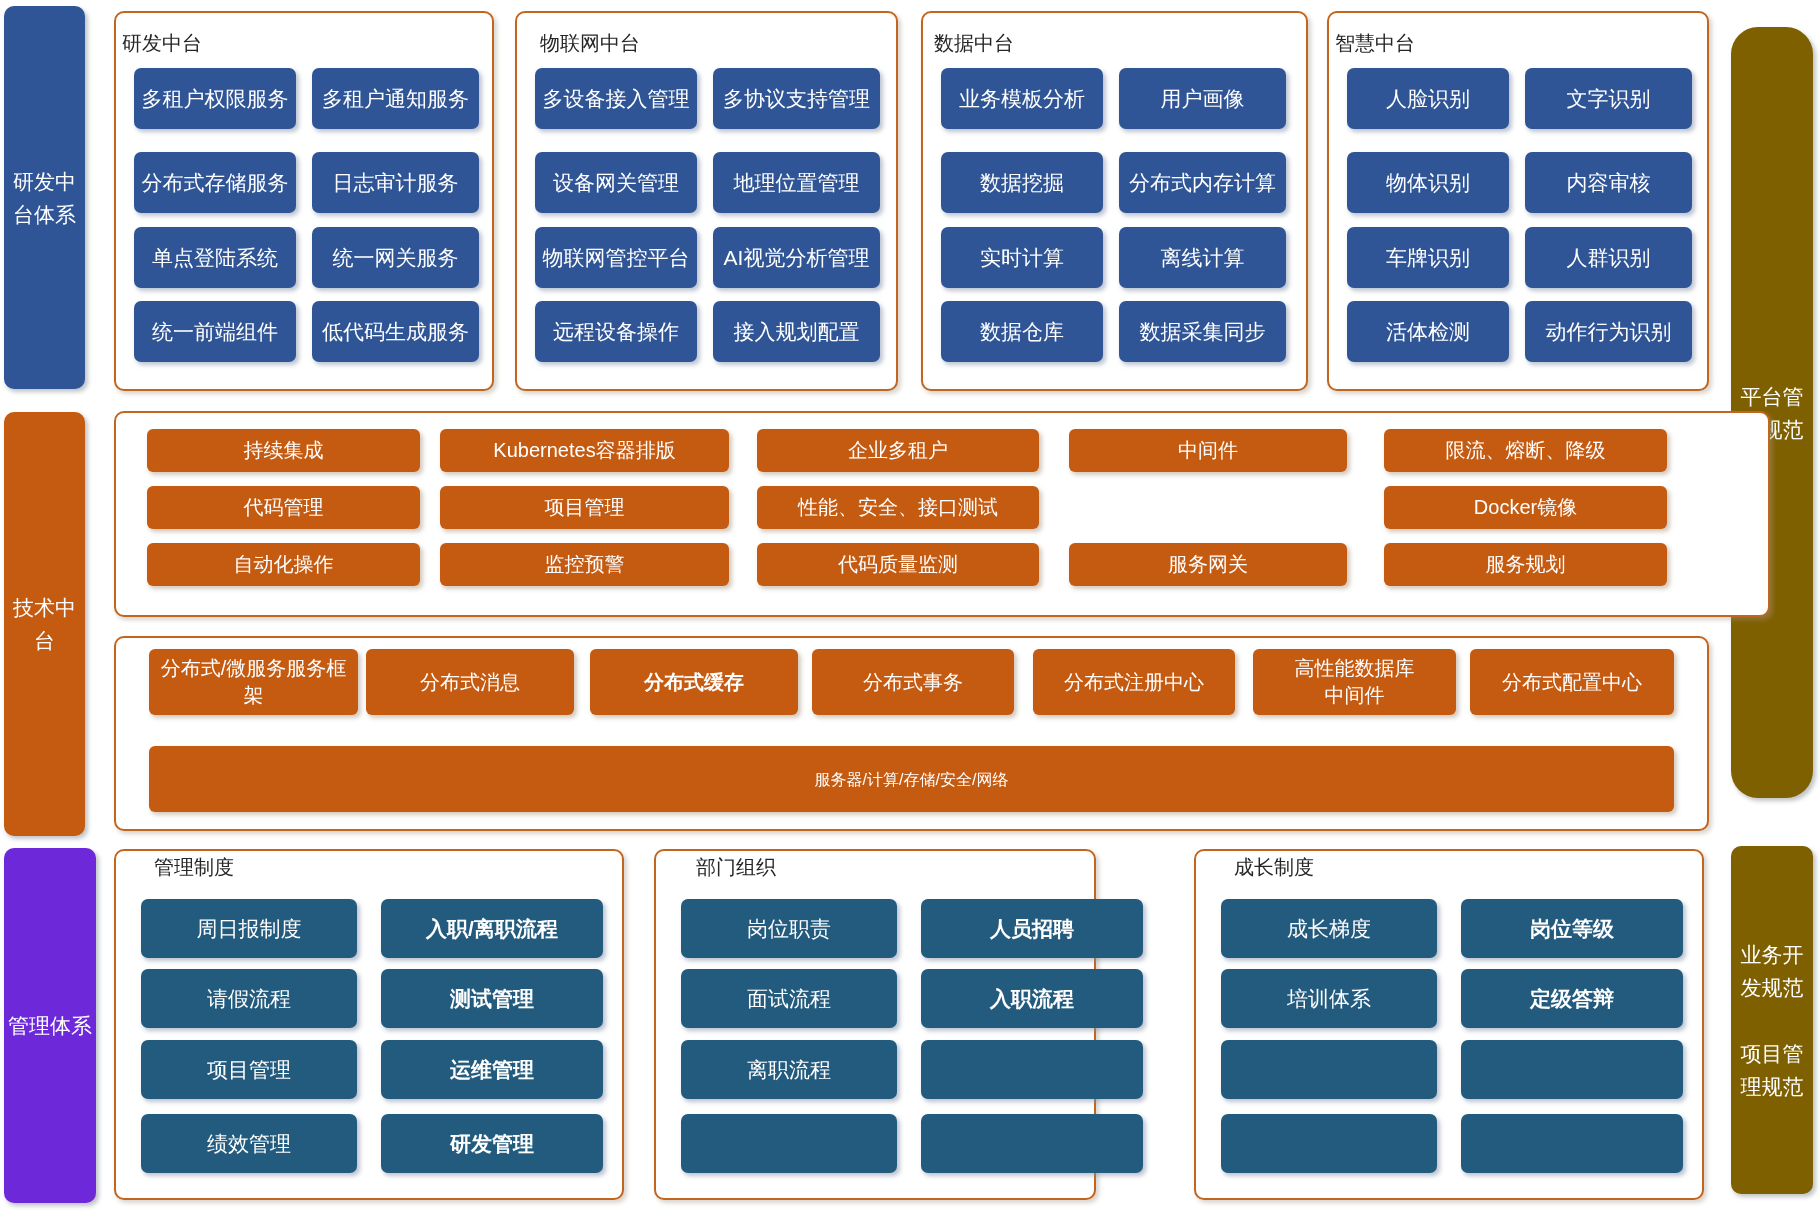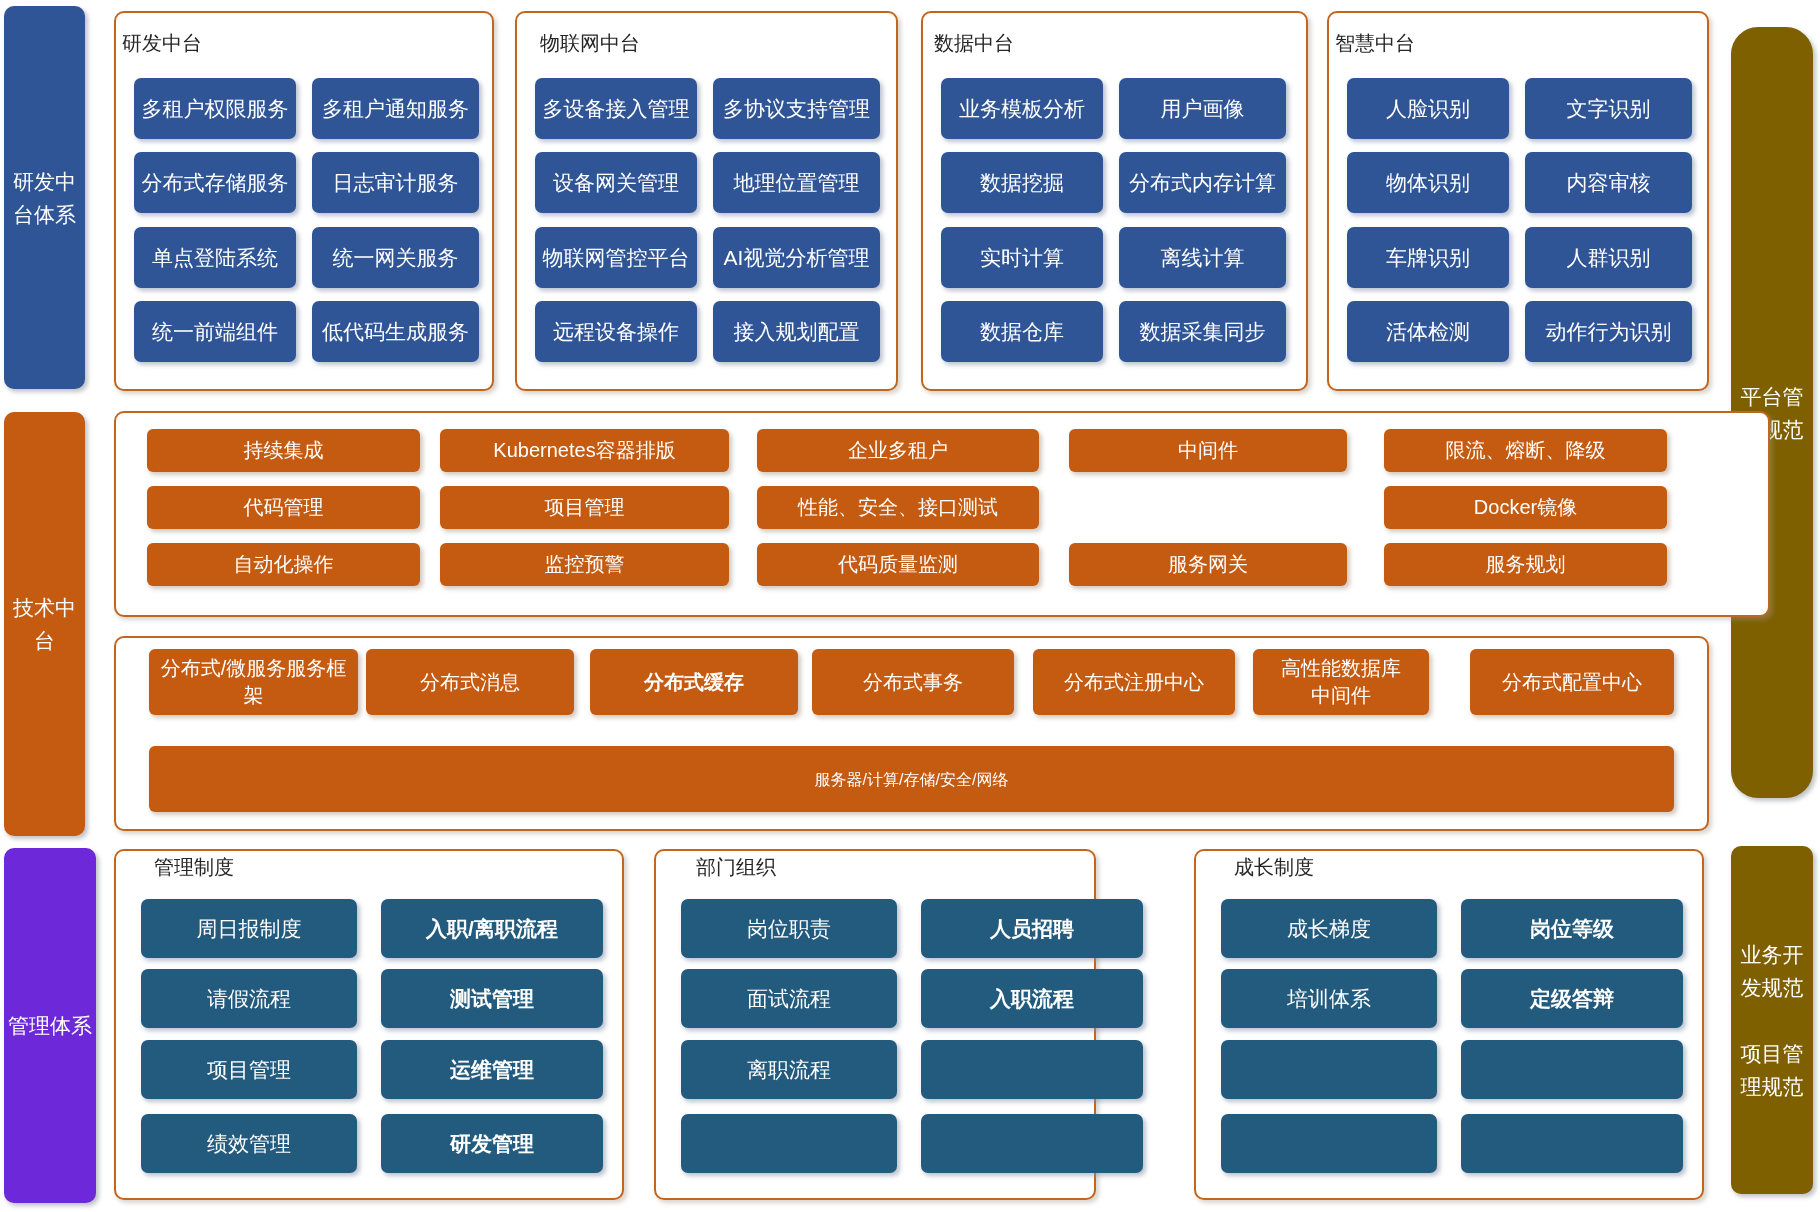--- a/index.html
+++ b/index.html
@@ -48,21 +48,21 @@
   
   .cell{
     position:absolute;border-radius:7px;color:#ffffff;
     display:flex;align-items:center;justify-content:center;text-align:center;
     white-space:pre-line;box-sizing:border-box;
   }
   
   .tc .cell{height:61px;font-size:21px;background:#2F5596;box-shadow:2.5px 3px 4px rgba(125,140,165,.50);}
   .tc .col1{left:18px;width:162px;}
   .tc .col2{left:196px;width:167px;}
-  .tc .row1{top:65px;}
+  .tc .row1{top:55px;}
   .tc .row2{top:139px;}
   .tc .row3{top:214px;}
   .tc .row4{top:288px;}
   
   .m1 .cell{height:43px;font-size:20px;background:#C55A11;border-radius:6px;box-shadow:2.5px 3px 4px rgba(170,150,130,.50);}
   .m1 .col1{left:31px;width:273px;}
   .m1 .col2{left:324px;width:289px;}
   .m1 .col3{left:641px;width:282px;}
   .m1 .col4{left:953px;width:278px;}
   .m1 .col5{left:1268px;width:283px;}
@@ -70,21 +70,21 @@
   .m1 .row2{top:73px;}
   .m1 .row3{top:130px;}
   
   .m2 .cell{height:66px;font-size:20px;line-height:27px;background:#C55A11;border-radius:6px;box-shadow:2.5px 3px 4px rgba(170,150,130,.50);}
   .m2 .row1{top:11px;}
   .m2 .col1{left:33px;width:209px;}
   .m2 .col2{left:250px;width:208px;}
   .m2 .col3{left:474px;width:208px;font-weight:bold;}
   .m2 .col4{left:696px;width:202px;}
   .m2 .col5{left:917px;width:202px;}
-  .m2 .col6{left:1137px;width:176px;}
+  .m2 .col6{left:1137px;width:203px;}
   .m2 .col7{left:1354px;width:204px;}
   .m2 .bar{left:33px;top:108px;width:1525px;height:66px;font-size:16px;}
   
   .bc .cell{height:59px;font-size:21px;background:#235B7E;box-shadow:2.5px 3px 4px rgba(125,140,165,.50);}
   .bc .col1{left:25px;width:216px;}
   .bc .col2{left:265px;width:222px;font-weight:bold;}
   .bc .row1{top:48px;}
   .bc .row2{top:118px;}
   .bc .row3{top:189px;}
   .bc .row4{top:263px;}

